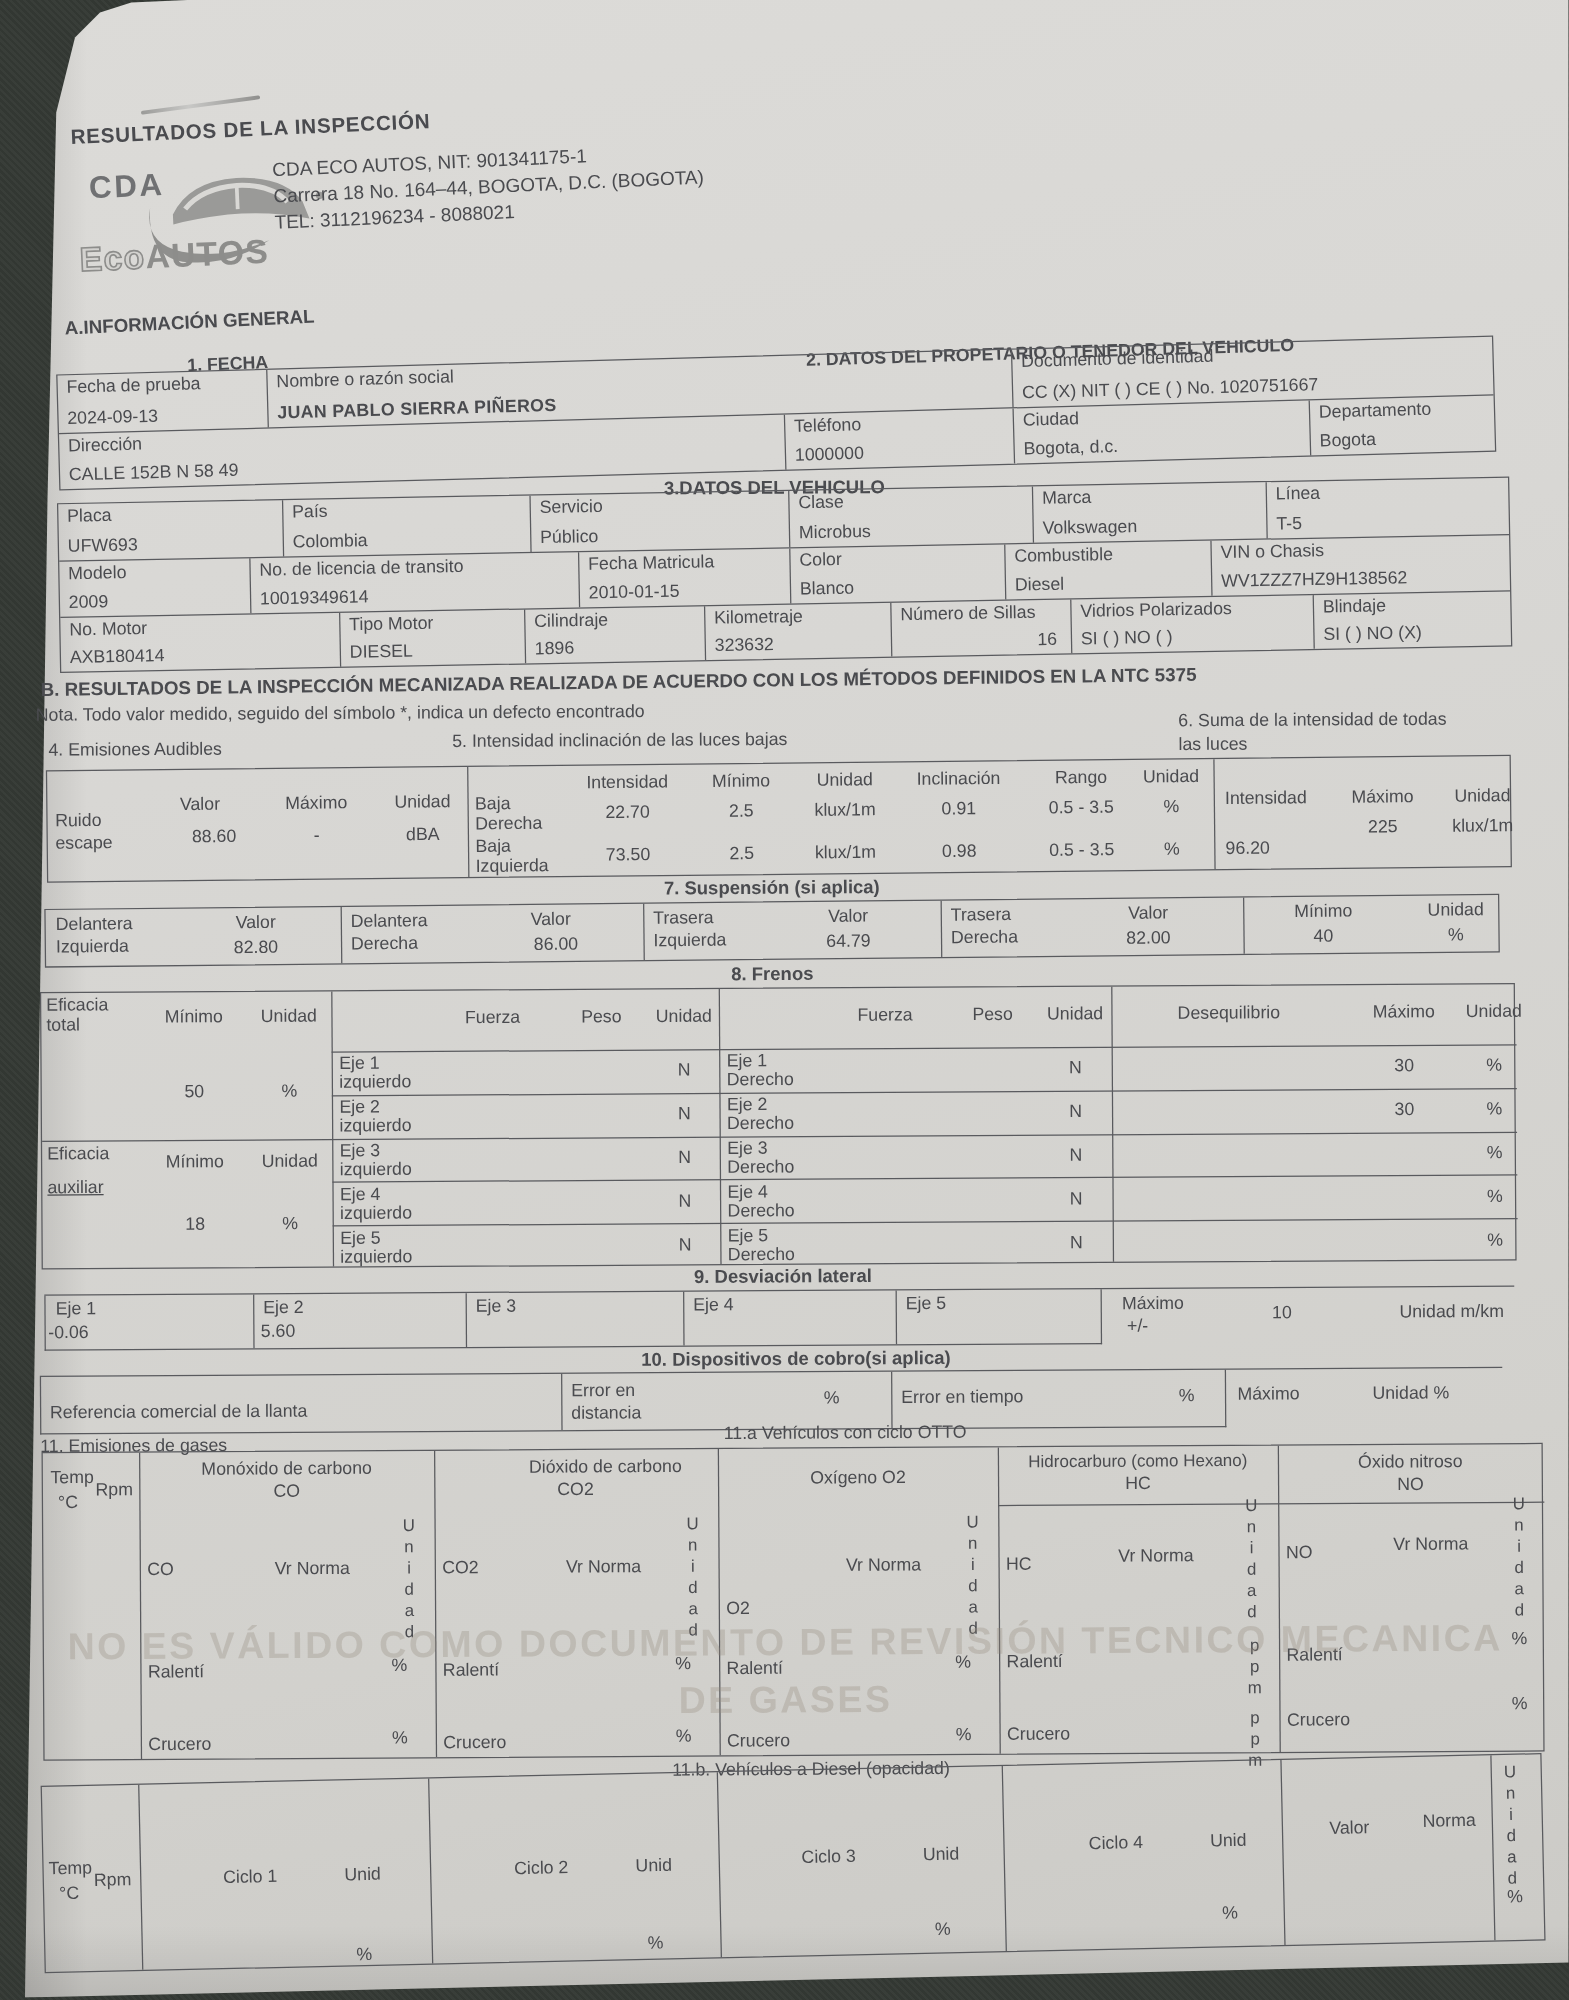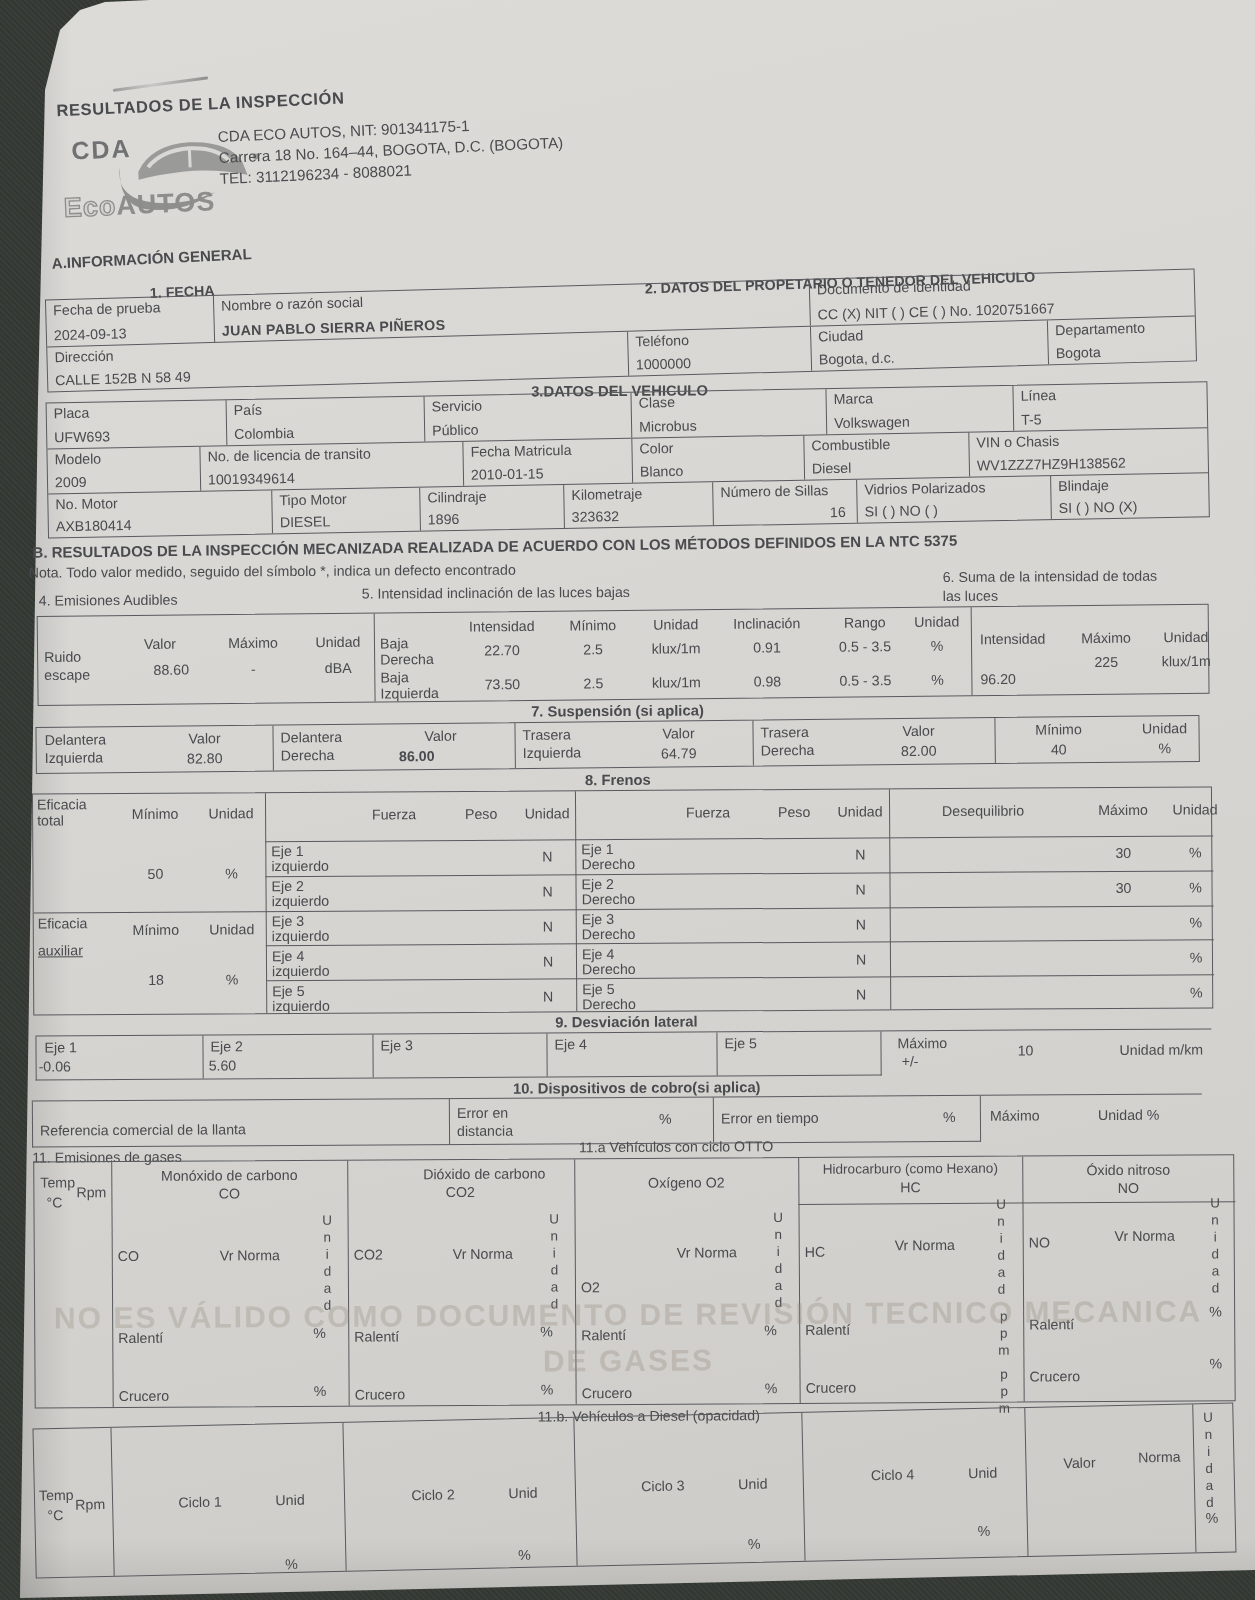--- a/index.html
+++ b/index.html
@@ -253,21 +253,21 @@
     <div class="vline" style="left:478px;"></div>
     <div class="vline" style="left:716px;"></div>
     <div class="vline" style="left:958px;"></div>
     <span class="abs" style="left:8px;top:4px;">Delantera</span>
     <span class="abs" style="left:8px;top:22px;">Izquierda</span>
     <span class="abs c" style="left:168px;top:4px;">Valor</span>
     <span class="abs c" style="left:168px;top:24px;">82.80</span>
     <span class="abs" style="left:244px;top:4px;">Delantera</span>
     <span class="abs" style="left:244px;top:22px;">Derecha</span>
     <span class="abs c" style="left:404px;top:4px;">Valor</span>
-    <span class="abs c" style="left:380px;top:24px;font-weight:bold;">86.00</span>
+    <span class="abs c" style="left:408px;top:24px;">86.00</span>
     <span class="abs" style="left:486px;top:4px;">Trasera</span>
     <span class="abs" style="left:486px;top:22px;">Izquierda</span>
     <span class="abs c" style="left:642px;top:4px;">Valor</span>
     <span class="abs c" style="left:642px;top:24px;">64.79</span>
     <span class="abs" style="left:724px;top:4px;">Trasera</span>
     <span class="abs" style="left:724px;top:22px;">Derecha</span>
     <span class="abs c" style="left:882px;top:4px;">Valor</span>
     <span class="abs c" style="left:882px;top:24px;">82.00</span>
     <span class="abs c" style="left:1022px;top:4px;">Mínimo</span>
     <span class="abs c" style="left:1022px;top:24px;">40</span>

